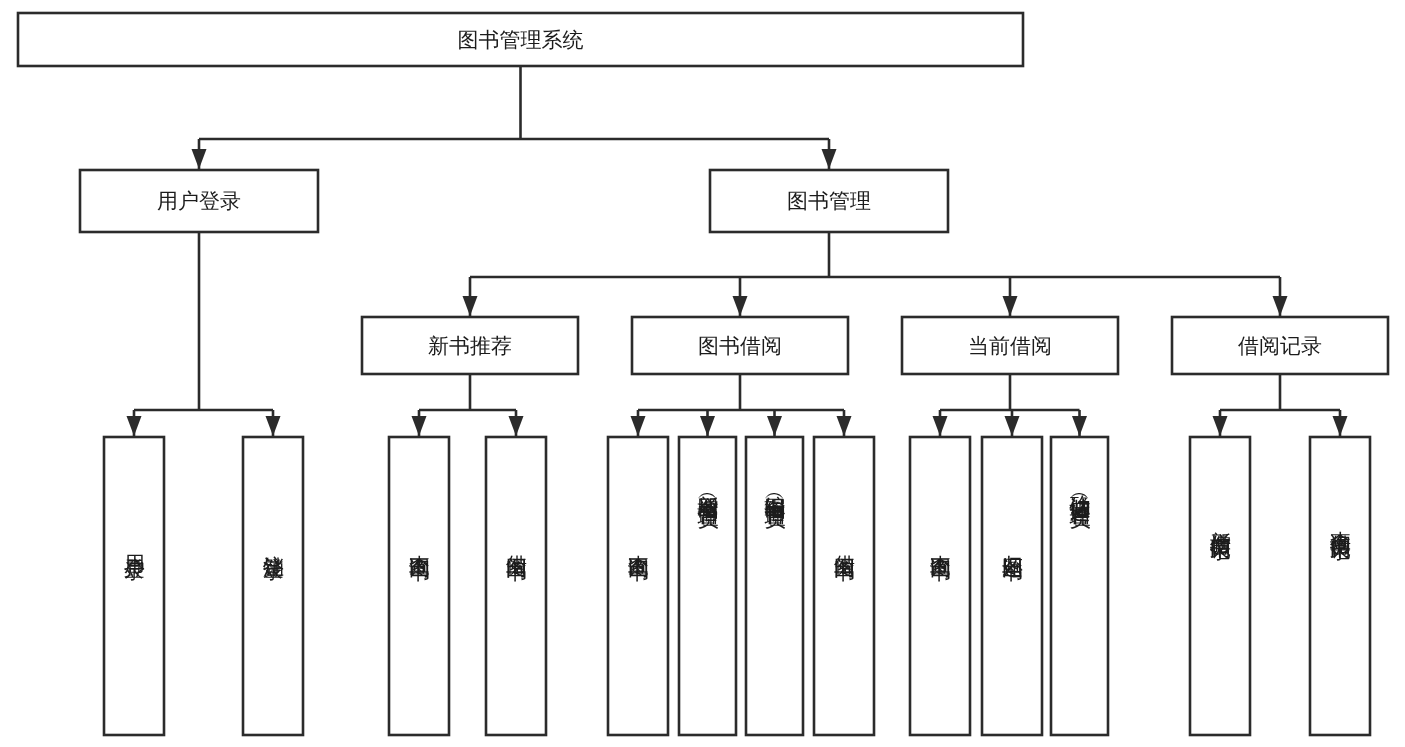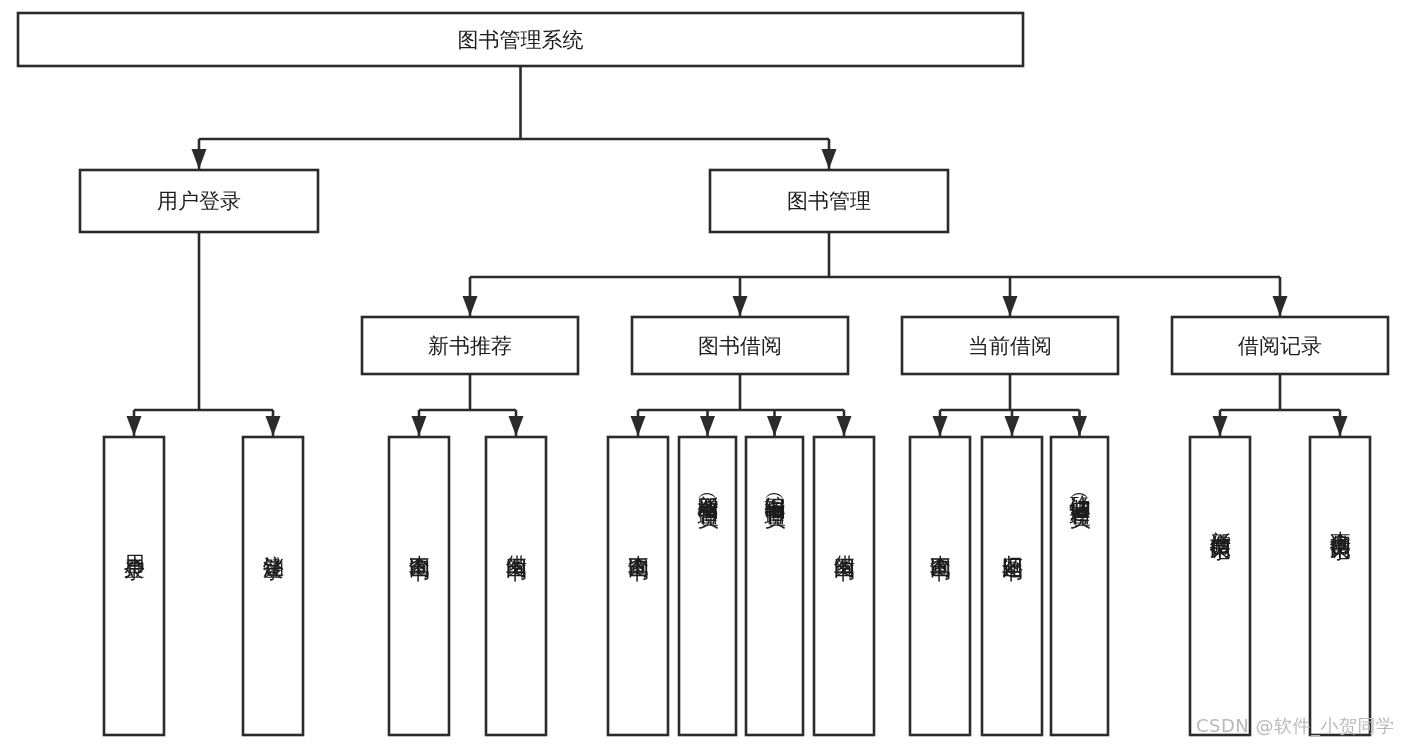--- a/index.html
+++ b/index.html
@@ -200,14 +200,13 @@
         <div class="vert-label" style="margin-top: 41px;">确认归还（管理员）</div>
       </div>
       <div class="vert-label-wrap" style="left: 1190px; top: 437px; width: 60px; height: 298px;">
         <div class="vert-label" style="margin-top: 77px;">新增借阅记录</div>
       </div>
       <div class="vert-label-wrap" style="left: 1310px; top: 437px; width: 60px; height: 298px;">
         <div class="vert-label" style="margin-top: 77px;">查询借阅记录</div>
       </div>
     </div>
 
-  <div class="watermark" style="left: 1196px; top: 714px;">CSDN @软件_小贺同学</div>
 </div>
 
 </body></html>

